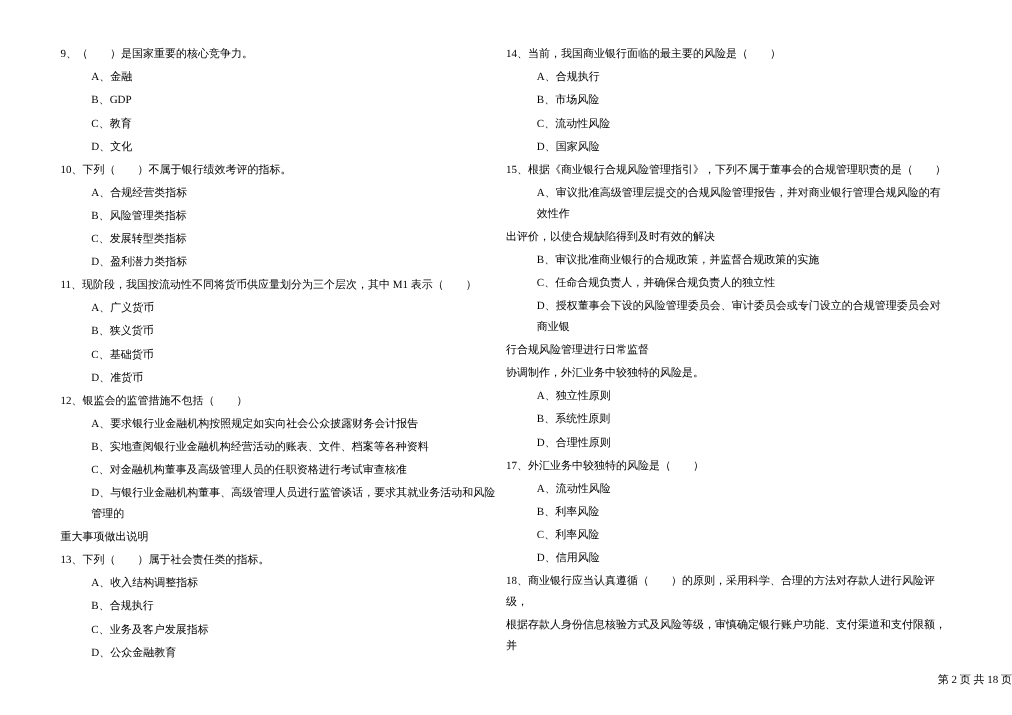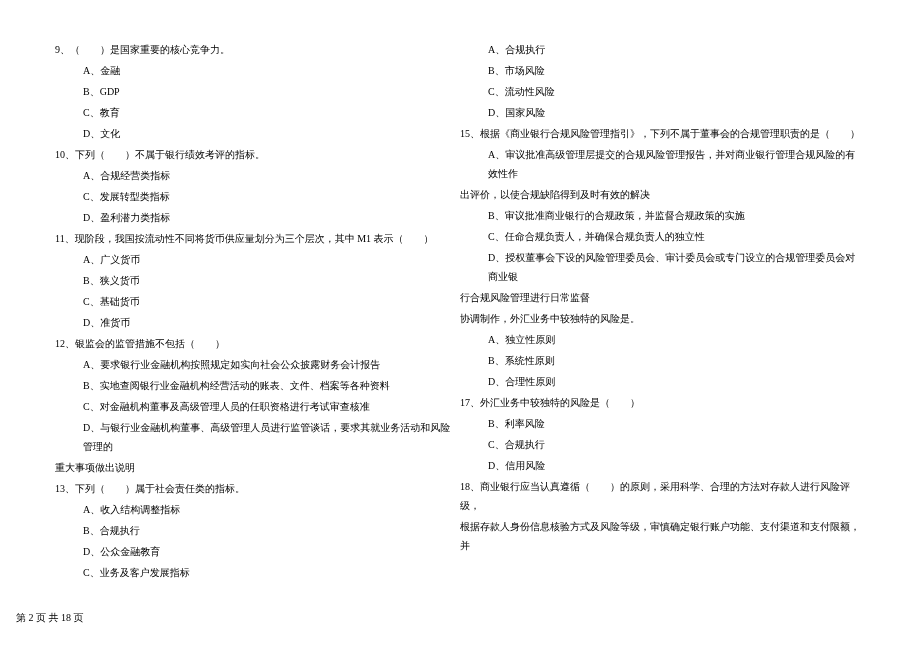--- a/index.html
+++ b/index.html
@@ -34,82 +34,85 @@
       margin-bottom: 2px;
     }
     .cont-line {
       margin-bottom: 2px;
     }
     .footer {
       position: absolute;
       bottom: 25px;
       left: 16px;
       right: 0;
-      text-align: left;
+      text-align: right;
       font-size: 10px;
     }
   </style>
 </head>
 <body>
 
 <div class="columns">
   <div class="col">
     <div class="q-line">9、（　　）是国家重要的核心竞争力。</div>
     <div class="opt-line">A、金融</div>
     <div class="opt-line">B、GDP</div>
     <div class="opt-line">C、教育</div>
     <div class="opt-line">D、文化</div>
 
     <div class="q-line">10、下列（　　）不属于银行绩效考评的指标。</div>
     <div class="opt-line">A、合规经营类指标</div>
+    <div class="opt-line">B、风险管理类指标</div>
     <div class="opt-line">C、发展转型类指标</div>
     <div class="opt-line">D、盈利潜力类指标</div>
 
     <div class="q-line">11、现阶段，我国按流动性不同将货币供应量划分为三个层次，其中 M1 表示（　　）</div>
     <div class="opt-line">A、广义货币</div>
     <div class="opt-line">B、狭义货币</div>
     <div class="opt-line">C、基础货币</div>
     <div class="opt-line">D、准货币</div>
 
     <div class="q-line">12、银监会的监管措施不包括（　　）</div>
     <div class="opt-line">A、要求银行业金融机构按照规定如实向社会公众披露财务会计报告</div>
     <div class="opt-line">B、实地查阅银行业金融机构经营活动的账表、文件、档案等各种资料</div>
     <div class="opt-line">C、对金融机构董事及高级管理人员的任职资格进行考试审查核准</div>
     <div class="opt-line">D、与银行业金融机构董事、高级管理人员进行监管谈话，要求其就业务活动和风险管理的</div>
     <div class="cont-line">重大事项做出说明</div>
 
     <div class="q-line">13、下列（　　）属于社会责任类的指标。</div>
     <div class="opt-line">A、收入结构调整指标</div>
     <div class="opt-line">B、合规执行</div>
+    <div class="opt-line">C、业务及客户发展指标</div>
     <div class="opt-line">D、公众金融教育</div>
-    <div class="opt-line">C、业务及客户发展指标</div>
   </div>
 
   <div class="col">
+    <div class="q-line">14、当前，我国商业银行面临的最主要的风险是（　　）</div>
     <div class="opt-line">A、合规执行</div>
     <div class="opt-line">B、市场风险</div>
     <div class="opt-line">C、流动性风险</div>
     <div class="opt-line">D、国家风险</div>
 
     <div class="q-line">15、根据《商业银行合规风险管理指引》，下列不属于董事会的合规管理职责的是（　　）</div>
     <div class="opt-line">A、审议批准高级管理层提交的合规风险管理报告，并对商业银行管理合规风险的有效性作</div>
     <div class="cont-line">出评价，以使合规缺陷得到及时有效的解决</div>
     <div class="opt-line">B、审议批准商业银行的合规政策，并监督合规政策的实施</div>
     <div class="opt-line">C、任命合规负责人，并确保合规负责人的独立性</div>
     <div class="opt-line">D、授权董事会下设的风险管理委员会、审计委员会或专门设立的合规管理委员会对商业银</div>
     <div class="cont-line">行合规风险管理进行日常监督</div>
 
     <div class="cont-line">协调制作，外汇业务中较独特的风险是。</div>
     <div class="opt-line">A、独立性原则</div>
     <div class="opt-line">B、系统性原则</div>
     <div class="opt-line">D、合理性原则</div>
 
     <div class="q-line">17、外汇业务中较独特的风险是（　　）</div>
+    <div class="opt-line">A、流动性风险</div>
     <div class="opt-line">B、利率风险</div>
-    <div class="opt-line">C、合规执行</div>
+    <div class="opt-line">C、利率风险</div>
     <div class="opt-line">D、信用风险</div>
 
     <div class="q-line">18、商业银行应当认真遵循（　　）的原则，采用科学、合理的方法对存款人进行风险评级，</div>
     <div class="cont-line">根据存款人身份信息核验方式及风险等级，审慎确定银行账户功能、支付渠道和支付限额，并</div>
 
   </div>
 </div>
 
 <div class="footer">第 2 页 共 18 页</div>
 

